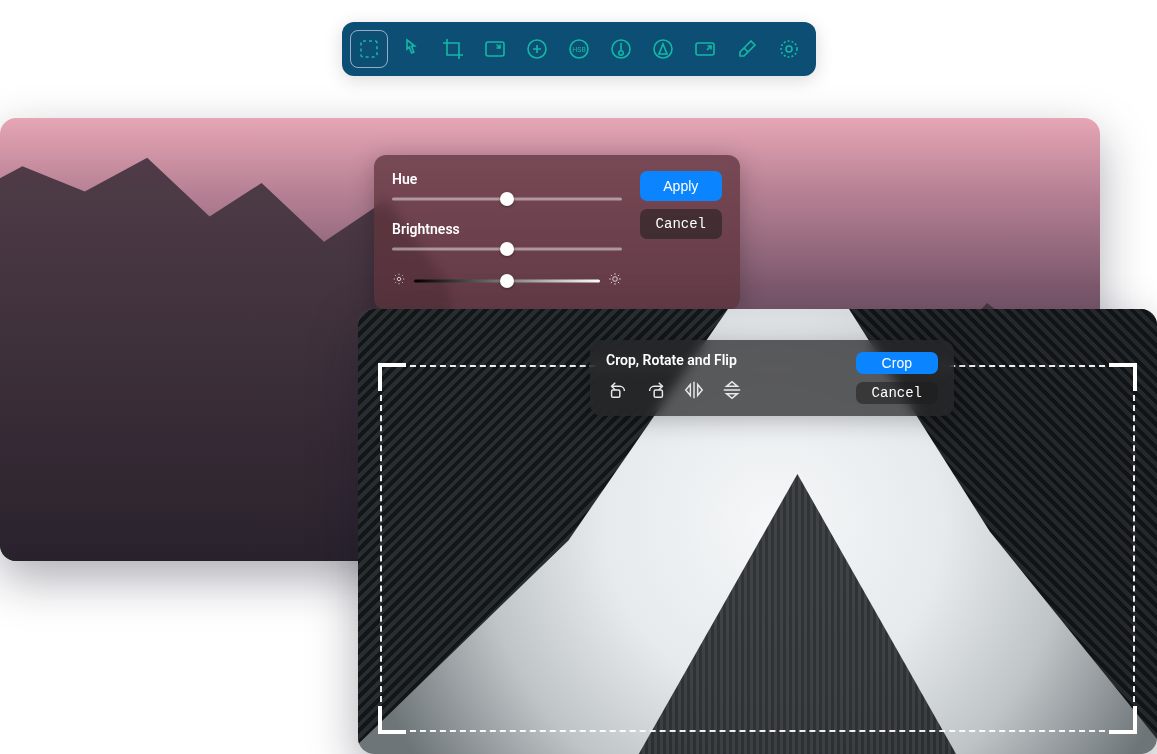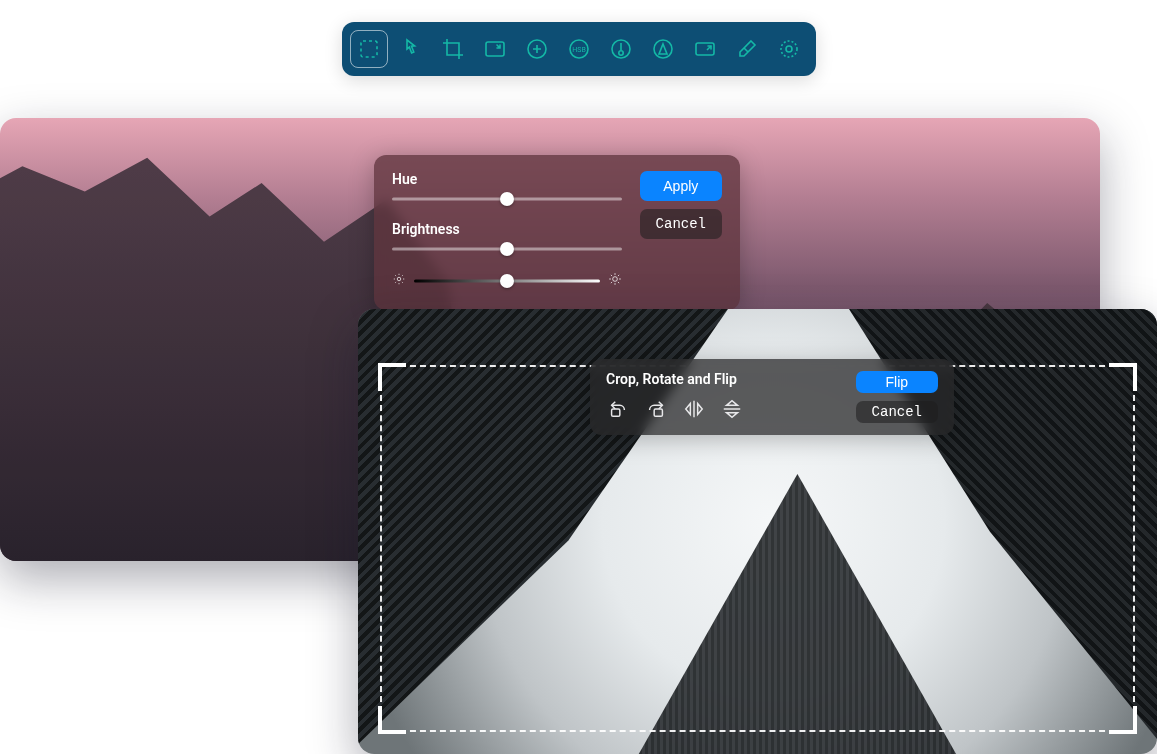--- a/index.html
+++ b/index.html
@@ -146,21 +146,20 @@
     box-shadow:0 1px 3px rgba(0,0,0,0.4);
   }
   .brightness-icons { color:rgba(255,255,255,0.85); }
   .brightness-icons svg { width:14px; height:14px; stroke:currentColor; fill:none; stroke-width:1.5; }
 
   
   .panel.crop {
     left:590px; top:340px; width:364px; height:76px;
     background: rgba(40,40,42,0.75);
     padding:12px 16px;
-    margin-top:19px;
   }
   .panel.crop .controls { gap:10px; }
   .crop-title { font-size:14px; font-weight:600; }
   .crop-icons { display:flex; gap:14px; align-items:center; }
   .crop-icons .ic {
     width:24px; height:24px; display:flex; align-items:center; justify-content:center;
     color:#e8e8ea; cursor:pointer;
   }
   .crop-icons svg { width:22px; height:22px; stroke:currentColor; fill:none; stroke-width:1.6; }
 </style>
@@ -325,16 +324,16 @@
       <div class="ic">
         <svg viewBox="0 0 24 24">
             <path d="M3 12h18"></path>
             <path d="M6 8l6-5 6 5z"></path>
             <path d="M6 16l6 5 6-5z"></path>
           </svg>
       </div>
     </div>
   </div>
   <div class="buttons">
-    <button class="btn primary">Flip</button>
+    <button class="btn primary">Crop</button>
     <button class="btn secondary">Cancel</button>
   </div>
 </div>
 
 </body></html>

